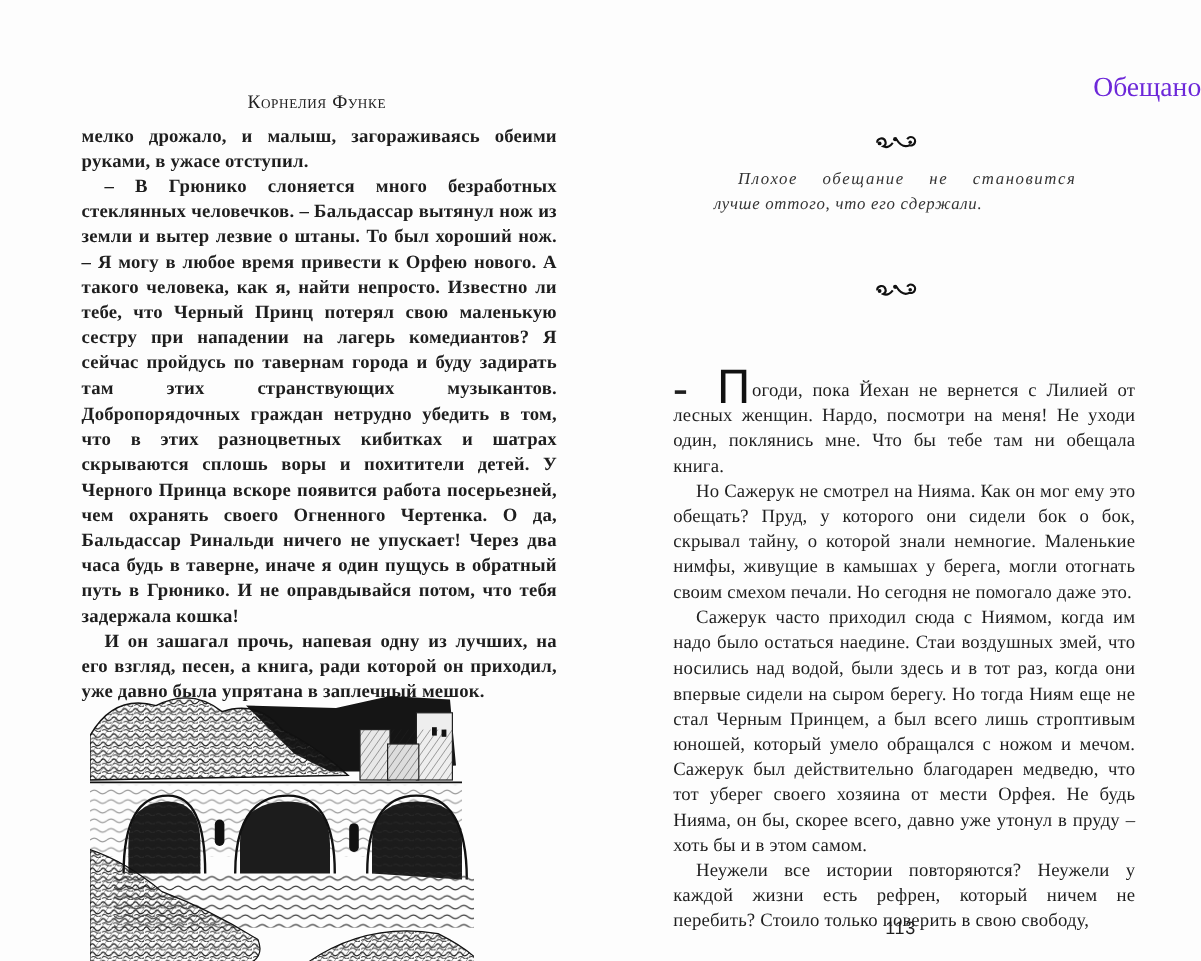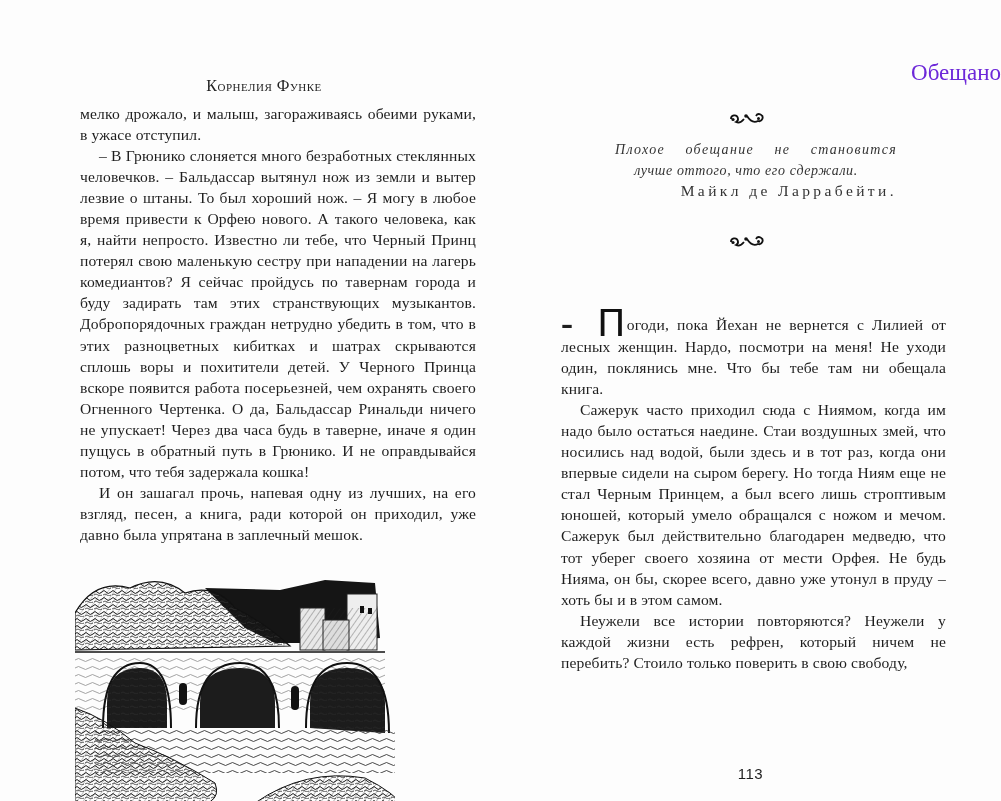--- a/index.html
+++ b/index.html
@@ -11,35 +11,35 @@
 
   .running-head { position: absolute; top: 37px; left: 66px; width: 396px;
                   text-align: center; font-family: "Liberation Serif", serif;
                   font-size: 16px; font-variant: small-caps; letter-spacing: 0.5px; color: #222; }
 
   .body-text { position: absolute; font-size: 15.6px; line-height: 21.05px; text-align: justify;
                font-family: "Liberation Serif", "DejaVu Serif", serif; letter-spacing: 0.15px; }
   .body-text p { margin: 0; text-indent: 19px; text-align: justify; text-align-last: left; }
   .body-text p.noindent { text-indent: 0; }
 
-  .left-text { top: 63px; left: 80px; width: 396px; }
+  .left-text { top: 63px; left: 68px; width: 396px; font-weight: bold; }
 
   .illustration { position: absolute; left: 75px; top: 528px; width: 320px; height: 245px; }
 
   .chapter-title { position: absolute; top: 60px; left: 500px; width: 501px; text-align: right;
                    font-family: "Liberation Serif", serif; font-size: 23px; color: #6d28d9; }
   .ornament { position: absolute; left: 725px; width: 44px; height: 16px; }
   .orn-1 { top: 110px; }
   .orn-2 { top: 233px; }
 
   .epigraph { position: absolute; top: 139px; left: 595px; width: 302px;
               font-family: "Liberation Serif", serif; font-style: italic; font-size: 14px;
               line-height: 21px; letter-spacing: 1.3px; color: #333; }
   .epigraph .q1 { text-align: justify; text-align-last: justify; text-indent: 20px; }
-  .epigraph .q2 { text-align: center; letter-spacing: 0.6px; }
+  .epigraph .q2 { text-align: left; letter-spacing: 0.6px; }
   .attribution { position: absolute; top: 180px; left: 620px; width: 277px; text-align: right;
                  font-family: "Liberation Serif", serif; font-size: 15.5px; line-height: 21px; color: #333; }
   .attribution .author { letter-spacing: 3.4px; }
 
   .right-text { top: 262px; left: 561px; width: 385px; margin-top: 44px; }
   .drop-cap { float: left; font-family: "DejaVu Sans", sans-serif; font-size: 40px;
               line-height: 32px; margin: 0 1px -4px 0; padding-top: 2px; font-weight: normal; color: #111; }
   .right-text p.first-cont { text-indent: 0; }
 
   .page-number { position: absolute; top: 765px; left: 500px; width: 501px; text-align: center;
@@ -120,30 +120,30 @@
   <circle cx="21" cy="6" r="1.8" fill="#111"></circle>
   <path d="M22 6 Q27 14 33 11 a3.5 3.5 0 1 0 -2 -5" fill="none" stroke="#111" stroke-width="1.8"></path>
   <circle cx="33.5" cy="8.5" r="1.5" fill="#111"></circle>
 </svg>
 
 <div class="epigraph">
   <div class="q1">Плохое обещание не становится</div>
   <div class="q2">лучше оттого, что его сдержали.</div>
 </div>
 <div class="attribution">
-  <div class="author">Майкл де Ларрабейти.</div>
 </div>
 
 <svg class="ornament orn-2" viewBox="0 0 44 16">
   <path d="M6 9 a3.5 3.5 0 1 1 5 3 Q15 14 19 9" fill="none" stroke="#111" stroke-width="1.8"></path>
   <circle cx="8" cy="9.5" r="1.6" fill="#111"></circle>
   <circle cx="21" cy="6" r="1.8" fill="#111"></circle>
   <path d="M22 6 Q27 14 33 11 a3.5 3.5 0 1 0 -2 -5" fill="none" stroke="#111" stroke-width="1.8"></path>
   <circle cx="33.5" cy="8.5" r="1.5" fill="#111"></circle>
 </svg>
 
 <div class="body-text right-text">
   <p class="first-cont"><span style="display:inline-block;width:36px;font-family:'DejaVu Sans',sans-serif;font-weight:bold;font-size:24px;vertical-align:-3px;">–</span><span class="drop-cap" style="float:none;display:inline-block;vertical-align:-6px;font-size:38px;line-height:30px;">П</span><span>огоди, пока Йехан не вернется с Лилией от лесных женщин. Нардо, посмотри на меня! Не уходи один, поклянись мне. Что бы тебе там ни обещала книга.</span></p>
+  <p>Но Сажерук не смотрел на Нияма. Как он мог ему это обещать? Пруд, у которого они сидели бок о бок, скрывал тайну, о которой знали немногие. Маленькие нимфы, живущие в камышах у берега, могли отогнать своим смехом печали. Но сегодня не помогало даже это.</p>
   <p>Сажерук часто приходил сюда с Ниямом, когда им надо было остаться наедине. Стаи воздушных змей, что носились над водой, были здесь и в тот раз, когда они впервые сидели на сыром берегу. Но тогда Ниям еще не стал Черным Принцем, а был всего лишь строптивым юношей, который умело обращался с ножом и мечом. Сажерук был действительно благодарен медведю, что тот уберег своего хозяина от мести Орфея. Не будь Нияма, он бы, скорее всего, давно уже утонул в пруду – хоть бы и в этом самом.</p>
   <p>Неужели все истории повторяются? Неужели у каждой жизни есть рефрен, который ничем не перебить? Стоило только поверить в свою свободу,</p>
 </div>
 
 <div class="page-number">113</div>
 
 </body></html>

